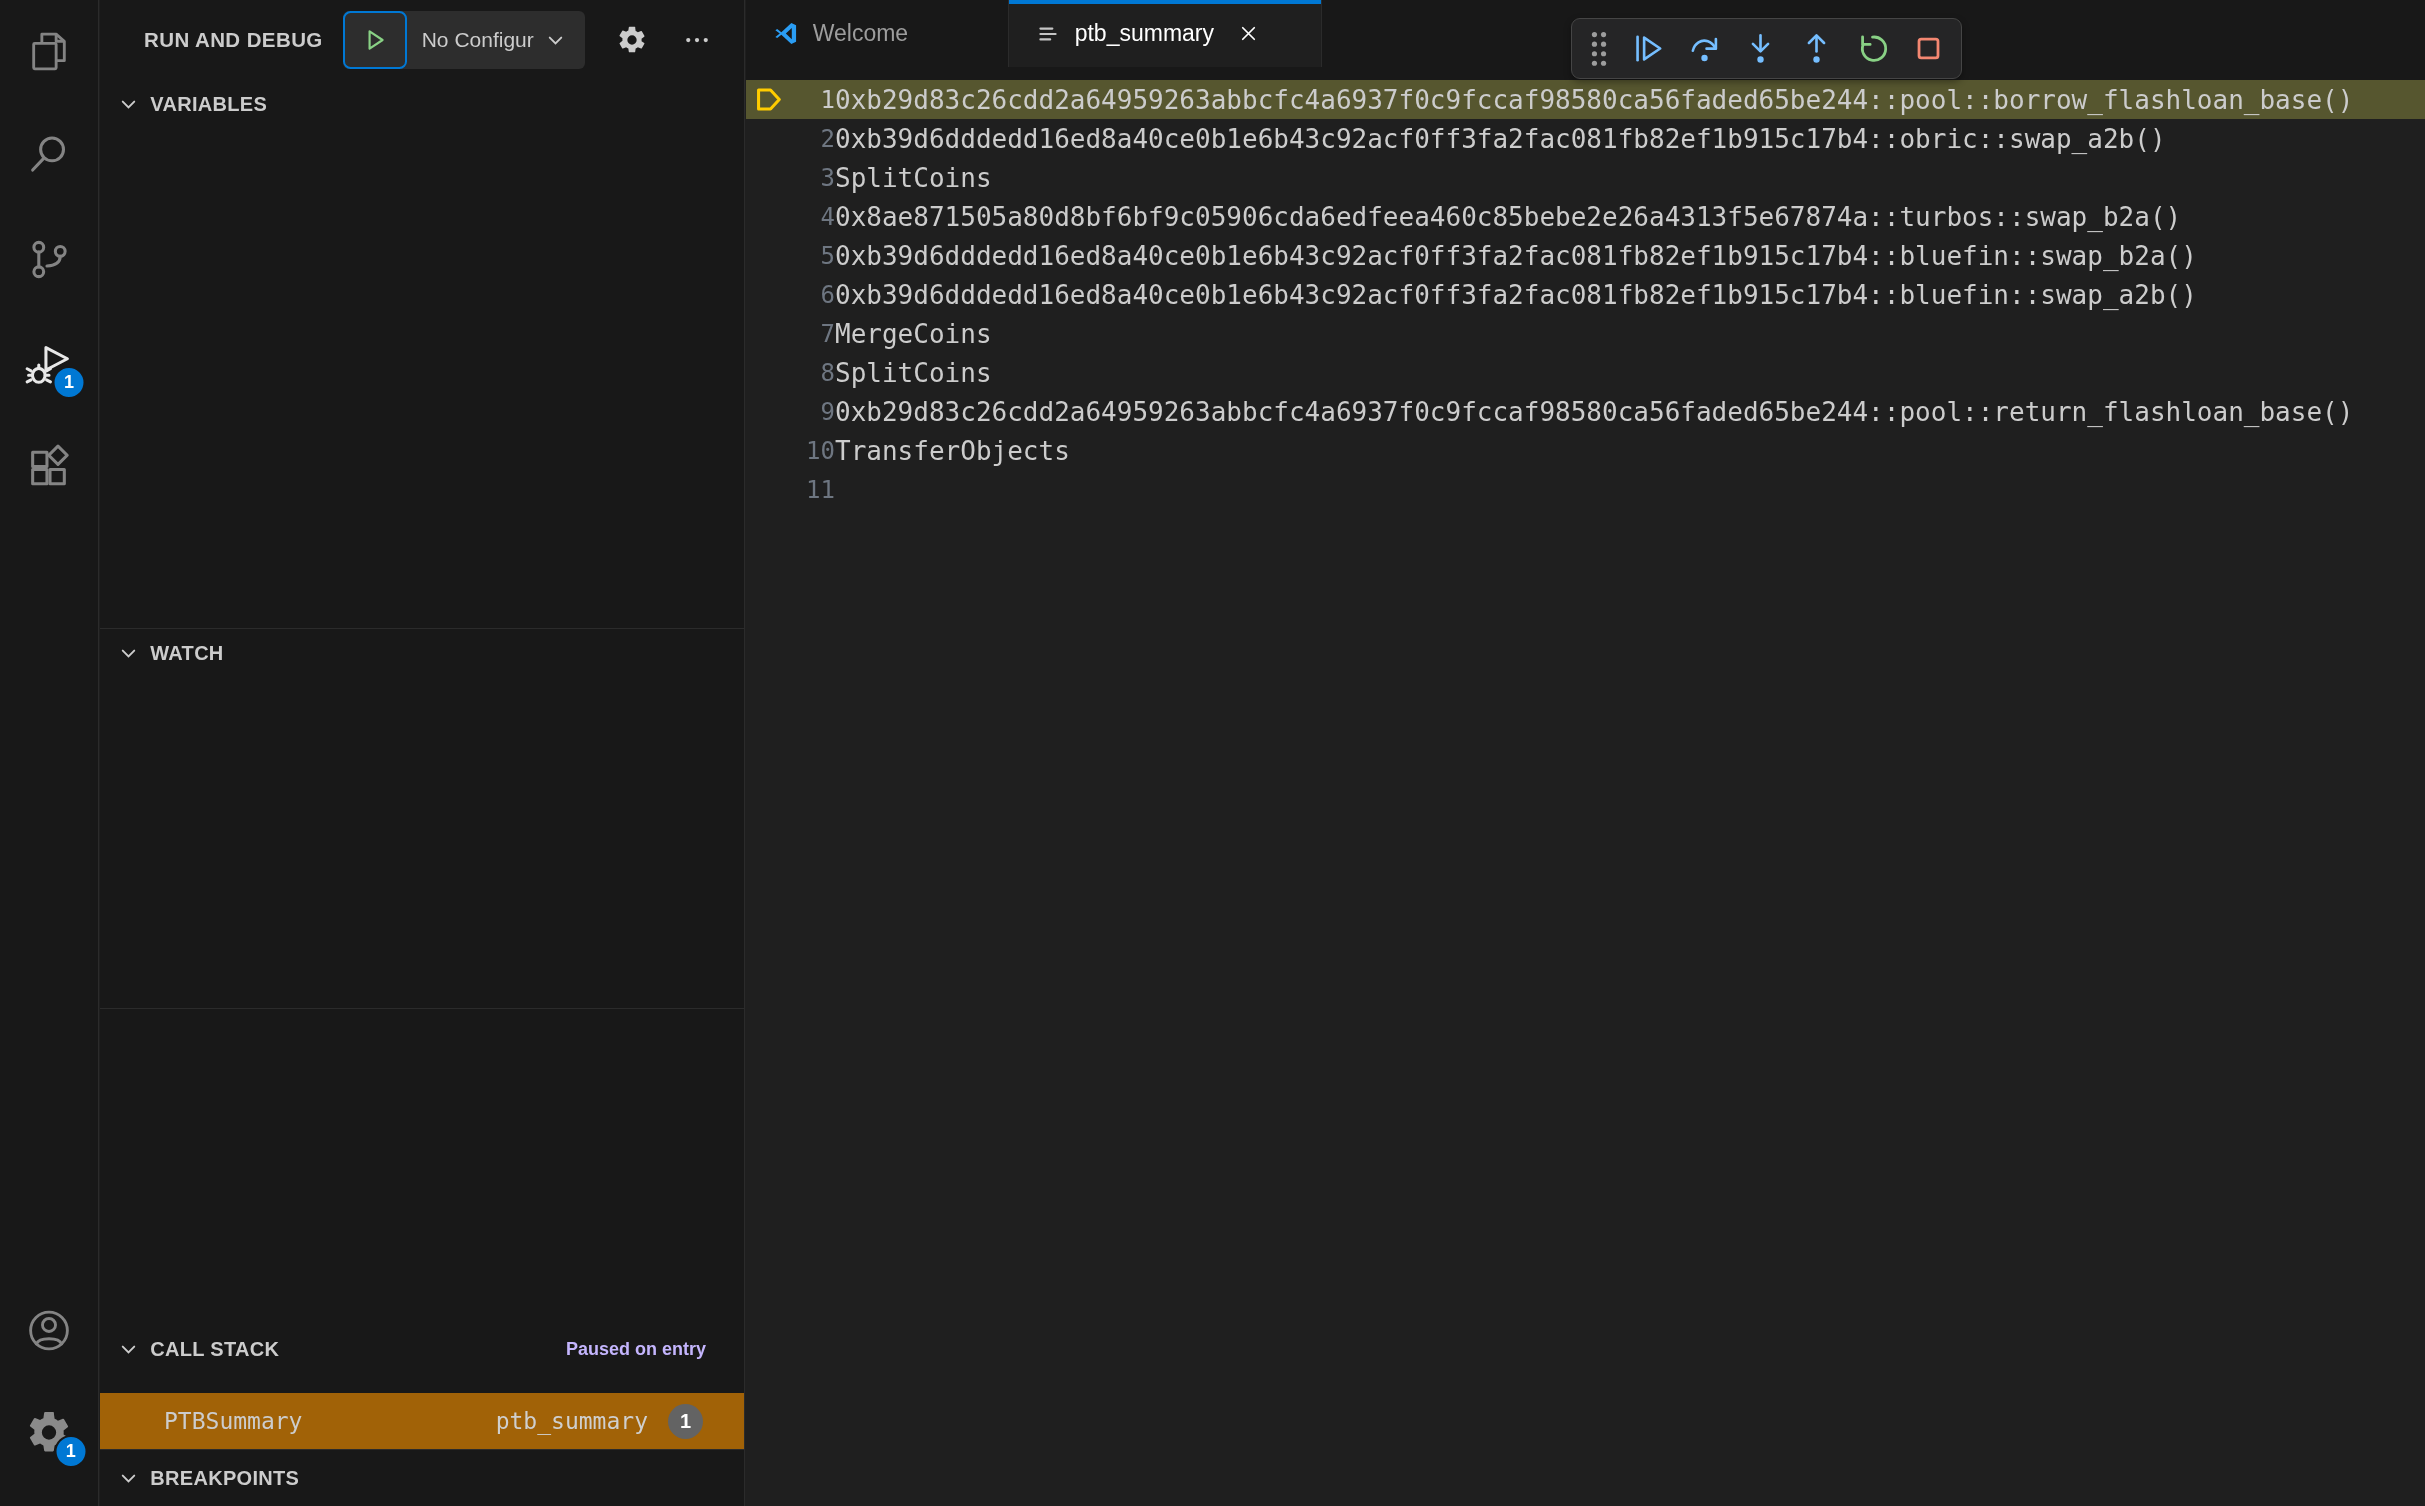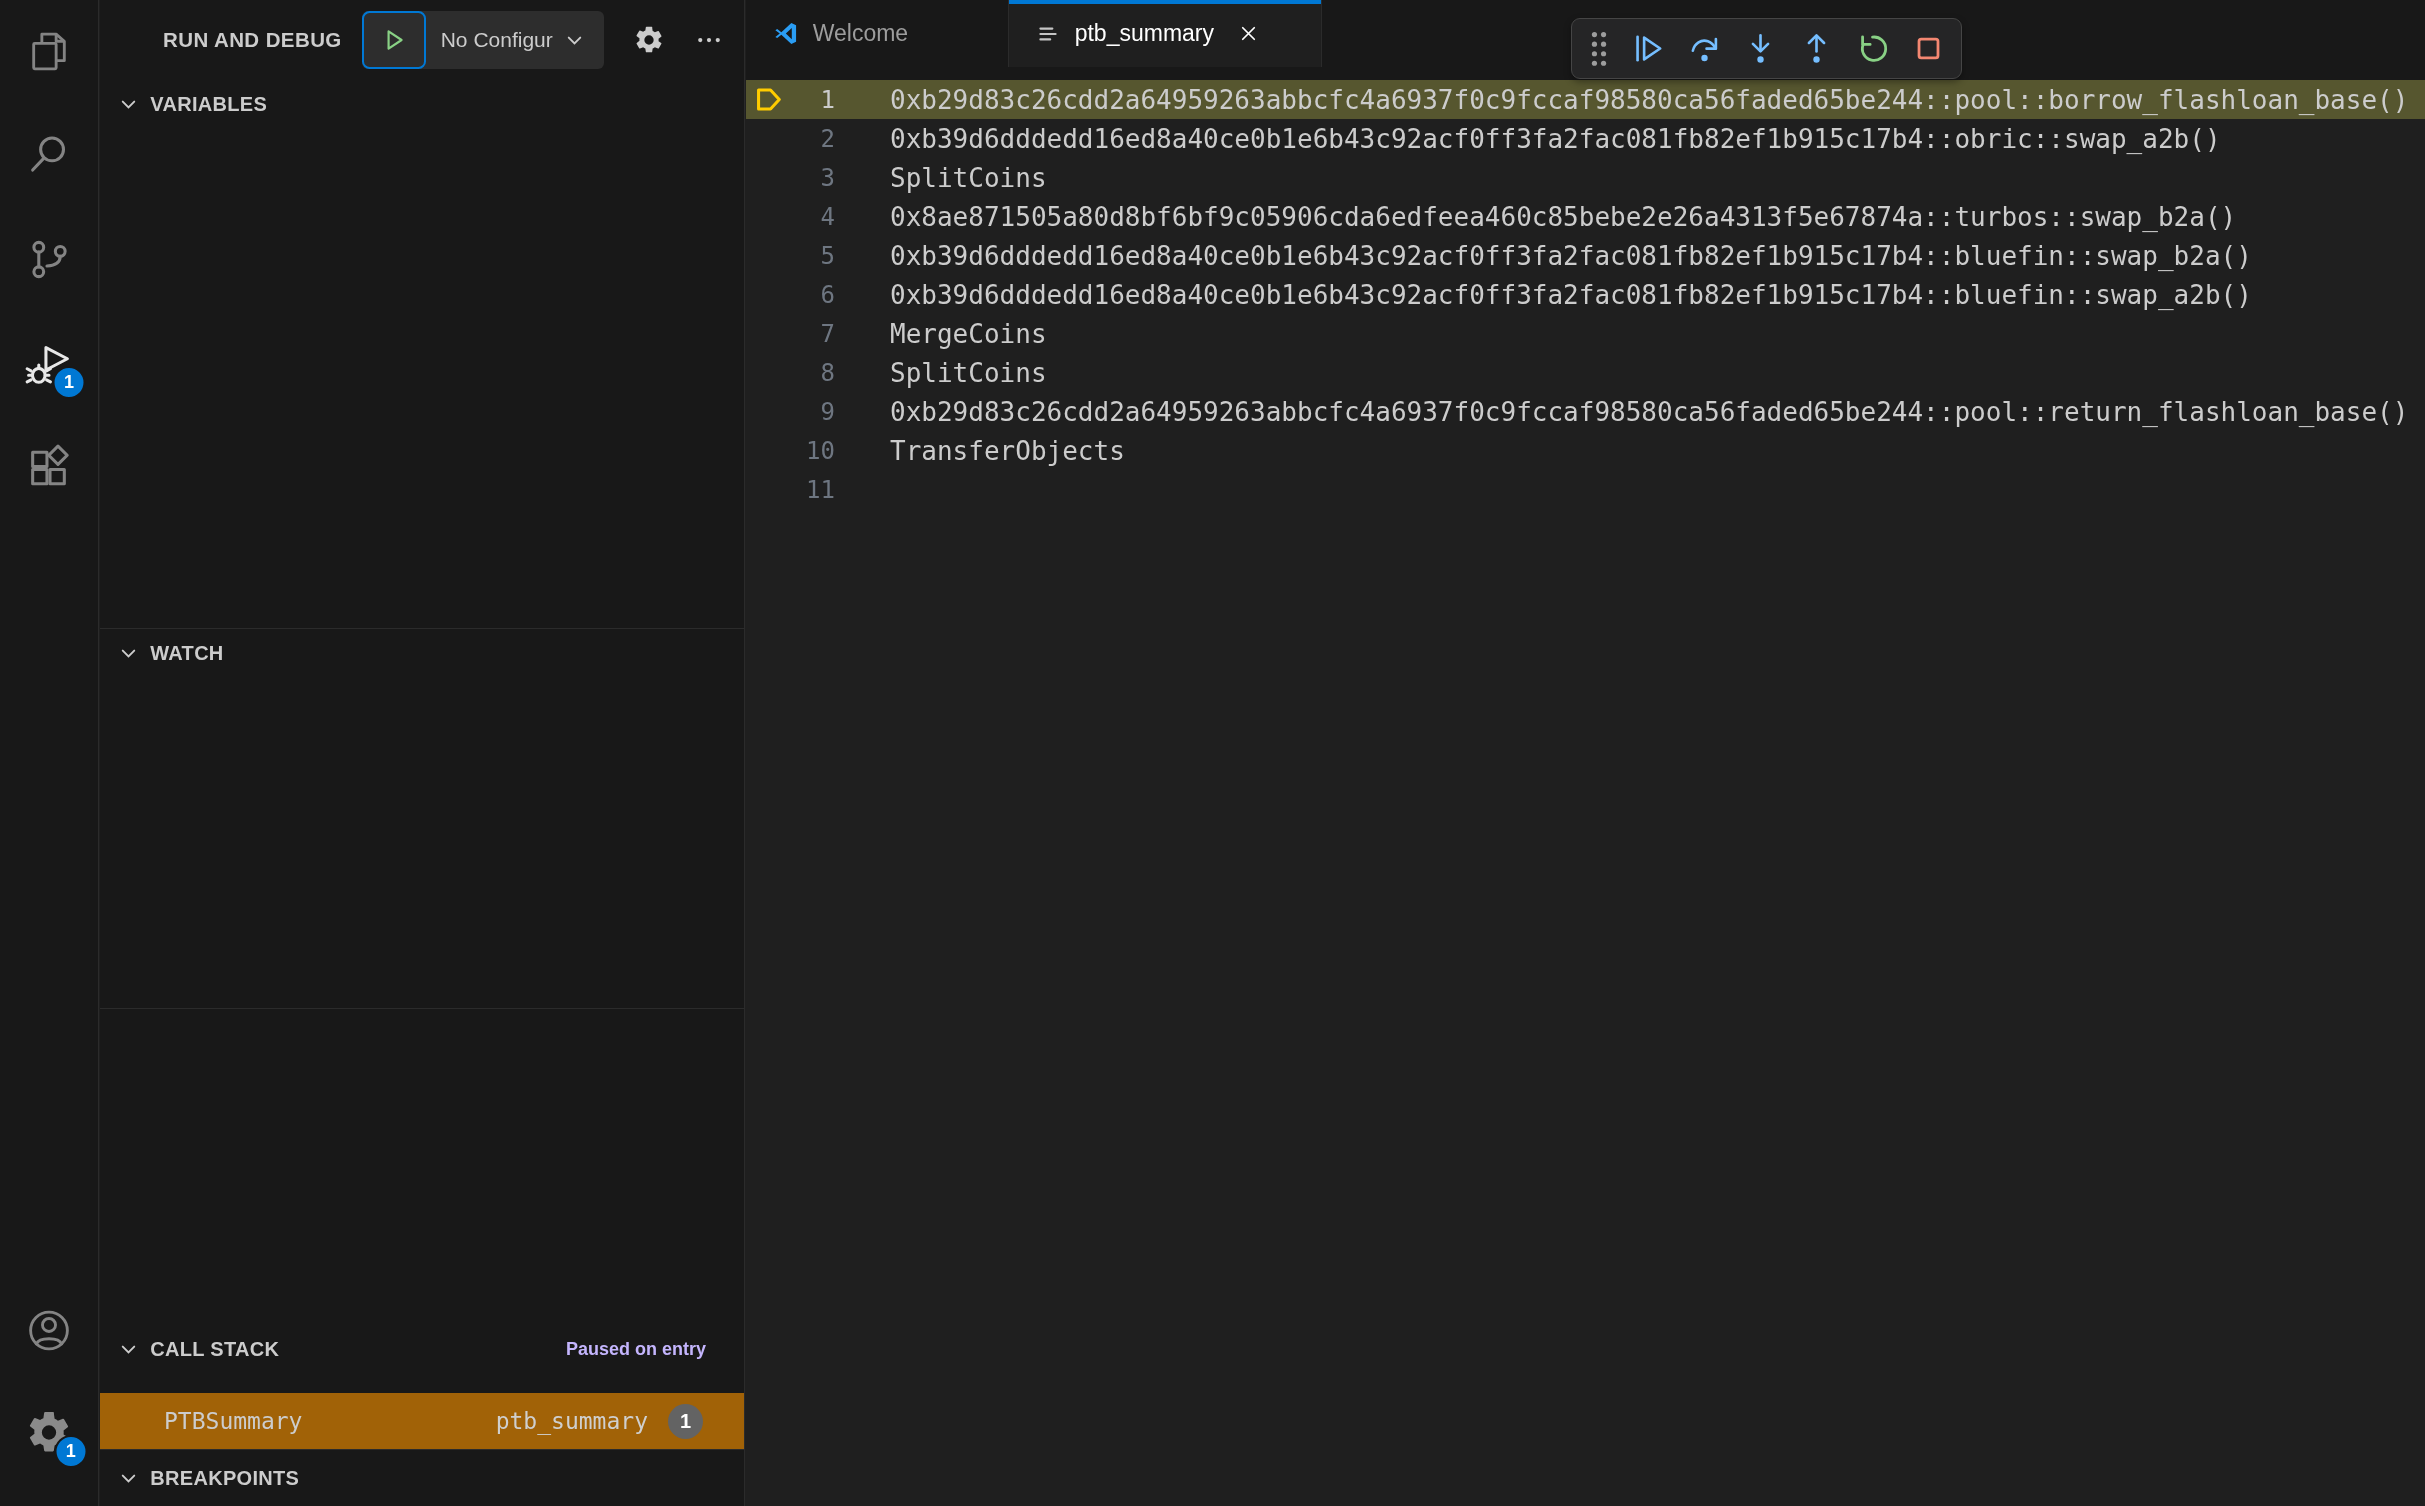--- a/index.html
+++ b/index.html
@@ -23,21 +23,21 @@
     border:2.3px solid #181818;
   }
 
   
   .sidebar {
     position:absolute; left:100px; top:0; width:645px; height:1506px;
     background:#181818; border-right:1.5px solid #2b2b2b;
     display:flex; flex-direction:column;
   }
   .sidebar-titlebar {
-    height:80px; flex:none; display:flex; align-items:center; padding:0 20px 0 44px;margin-left:19px;
+    height:80px; flex:none; display:flex; align-items:center; padding:0 20px 0 44px;
   }
   .sidebar-title {
     font-size:20.5px; font-weight:700; letter-spacing:0.4px; color:#cccccc; white-space:nowrap;
   }
   .start-group {
     margin-left:20px; height:58px; display:flex; align-items:stretch;
     background:#2d2d2d; border-radius:6px; overflow:visible;
   }
   .start-play {
     width:64px; border:2.3px solid #0078d4; border-radius:7.6px;
@@ -102,21 +102,21 @@
   .gripper { width:26px; height:42px; display:flex; align-items:center; justify-content:center; cursor:grab; }
 
   .code { position:absolute; left:0; top:80px; right:0; bottom:0; font-family:"DejaVu Sans Mono", monospace; }
   .code-row { height:39px; display:flex; align-items:center; white-space:pre; }
   .code-row.current { background:#56562f; }
   .glyph { width:47px; flex:none; display:flex; align-items:center; justify-content:center; }
   .ln {
     width:42px; flex:none; text-align:right; font-size:24px; color:#6e7681;
   }
   .code-row.current .ln { color:#cccccc; }
-  .ctext { margin-left:55px; font-size:26px; color:#cccccc; }
+  .ctext { font-size:26px; color:#cccccc; }
 </style>
 </head>
 <body>
 
 <div class="root">
 
   <div class="activitybar">
     <div class="ab-icon" style="top:27px;">
       <svg viewBox="0 0 24 24" fill="none" stroke="#848484" stroke-width="1.4" stroke-linejoin="round">
         <path d="M8.5 8V3.5h7L19.5 7v9.5h-4"></path>

